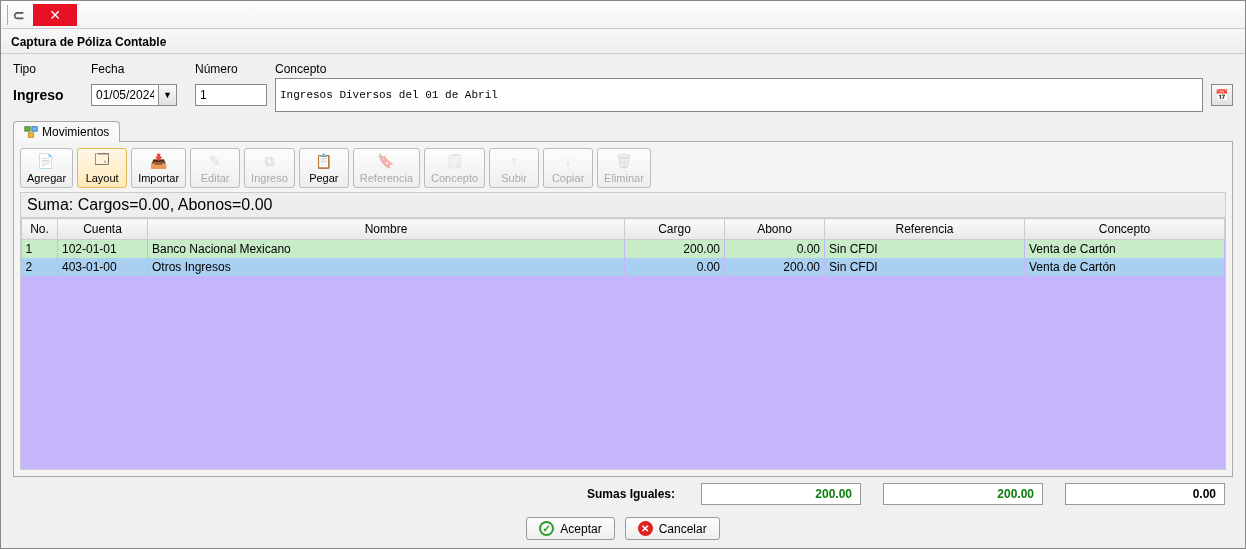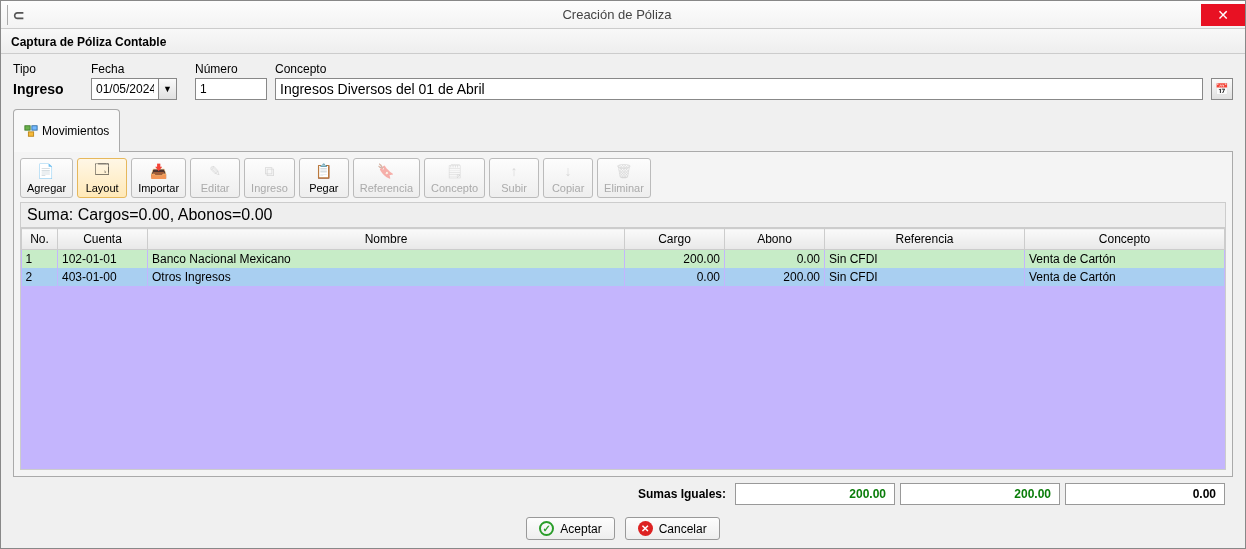--- a/index.html
+++ b/index.html
@@ -85,32 +85,32 @@
   .date-input {
     width: 68px; height: 22px; border:1px solid #888; padding:2px 4px; font-family:inherit; font-size:12px; background:#fff;
   }
   .date-btn {
     width: 18px; height:22px; border:1px solid #888; border-left:none; background:linear-gradient(#fafafa,#e0e0e0); display:flex;align-items:center;justify-content:center; cursor:pointer; font-size:9px;
   }
   .num-input {
     width: 72px; height:22px; border:1px solid #888; padding:2px 4px; font-family:inherit; font-size:12px; background:#fff;
   }
   .concept-input {
-    flex:1; height:22px; border:1px solid #888; padding:2px 4px; font-family:Liberation Sans, sans-serif; font-size:14px; background:#fff;
+    flex:1; height:34px; border:1px solid #888; padding:2px 4px; font-family:Liberation Mono, monospace; font-size:11px; background:#fff;
   }
   .cal-btn {
     width:22px;height:22px;border:1px solid #888;background:linear-gradient(#fafafa,#e0e0e0);display:flex;align-items:center;justify-content:center;cursor:pointer;font-size:11px;
   }
   .tabs-bar { margin-top:2px; }
   .tab {
     display:inline-flex; align-items:center; gap:4px;
     border:1px solid #aaa; border-bottom:none;
     border-radius:4px 4px 0 0;
     background:#f8f8f8;
-    padding:14px 10px;
+    padding:3px 10px;
     font-size:12px;
     position:relative; top:1px;
   }
   .tab-icon { width:14px;height:14px; }
   .tab-panel {
     border:1px solid #aaa;
     background:#f4f4f4;
     flex:1;
     display:flex;
     flex-direction:column;
@@ -152,21 +152,21 @@
   }
   table.data td {
     border-right:1px solid rgba(0,0,0,0);
     padding:2px 4px;
     white-space:nowrap; overflow:hidden; text-overflow:ellipsis;
   }
   tr.row-green td { background:#c7ecc7; }
   tr.row-blue td { background:#a9cff1; }
   .r { text-align:right; }
   .totals-row {
-    display:flex; justify-content:flex-end; align-items:center; gap:5px;
+    display:flex; justify-content:flex-end; align-items:center; gap:22px;
     padding:6px 8px;
   }
   .tot-label { font-weight:bold; margin-right:4px;}
   .tot-box {
     width:160px; height:22px; border:1px solid #999;
     display:flex; align-items:center; justify-content:flex-end;
     padding:0 8px; background:#fff; font-weight:bold;
   }
   .tot-green { color:#0a7d0a; }
   .action-bar {
@@ -184,21 +184,20 @@
   .ico-cancel {
     width:15px;height:15px;border-radius:50%;background:#d22;display:flex;align-items:center;justify-content:center;color:#fff;font-size:10px;font-weight:bold;
   }
 </style>
 </head>
 <body>
 
 <div class="window">
   <div class="titlebar">
     <div class="title-icon">⊂</div>
-    <div class="title-text">Creación de Póliza</div>
     <div class="close-btn">
       <span>✕</span>
     </div>
   </div>
 
   <div class="header-section">
     <div class="header-title">Captura de Póliza Contable</div>
   </div>
 
   <div class="form-area">

